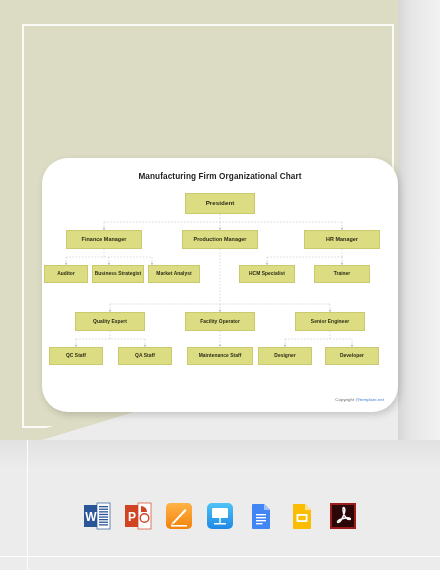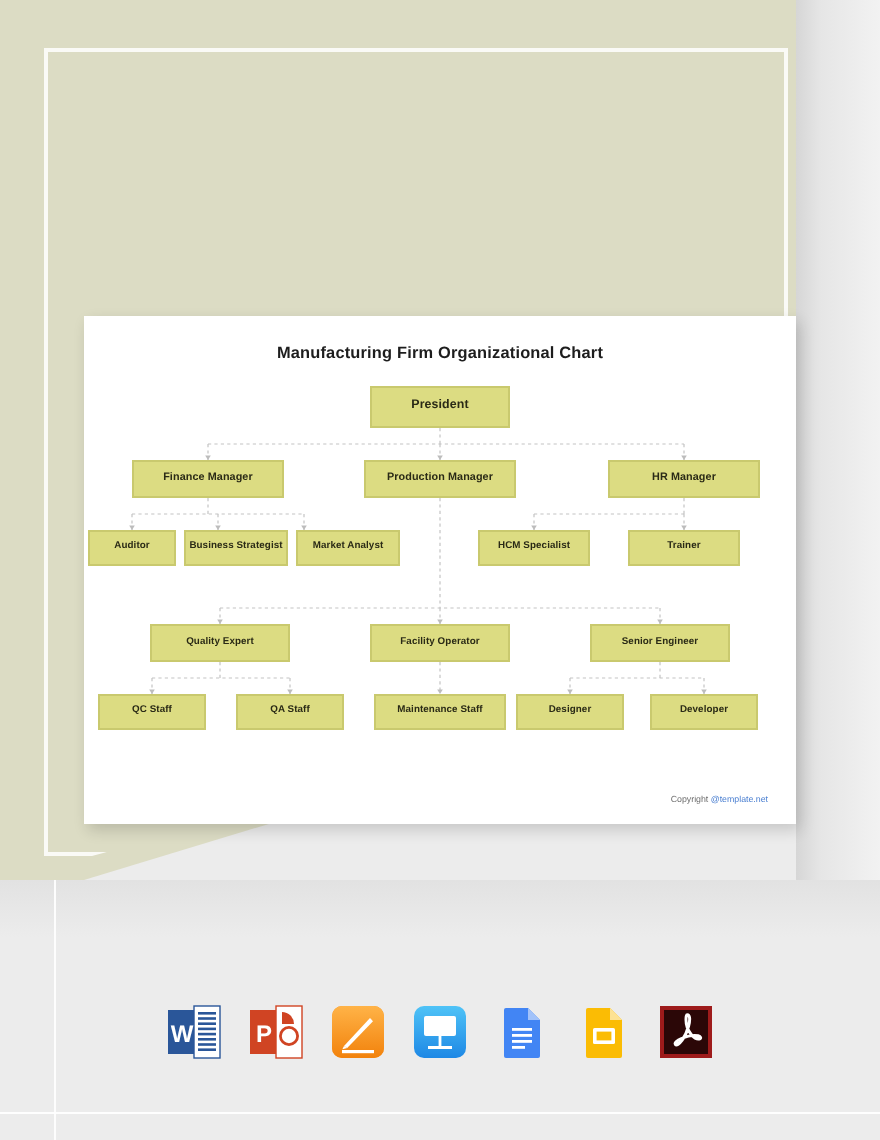--- a/index.html
+++ b/index.html
@@ -45,20 +45,21 @@
   .hairline-bottom{
     position:absolute;left:0;top:556px;width:440px;height:1px;
     background:rgba(255,255,255,.95);
   }
 
   
   .card{
     position:absolute;left:42px;top:158px;width:356px;height:254px;
     background:#ffffff;
     box-shadow:2px 3px 7px rgba(0,0,0,.16);
+    border-radius:26px;
   }
   .card-title{
     position:absolute;left:0;top:14px;width:356px;
     text-align:center;
     font-size:8.2px;font-weight:bold;color:#1d1d1d;
     letter-spacing:.1px;
   }
 
   
   .chart{position:absolute;left:0;top:0;width:356px;height:254px;}

